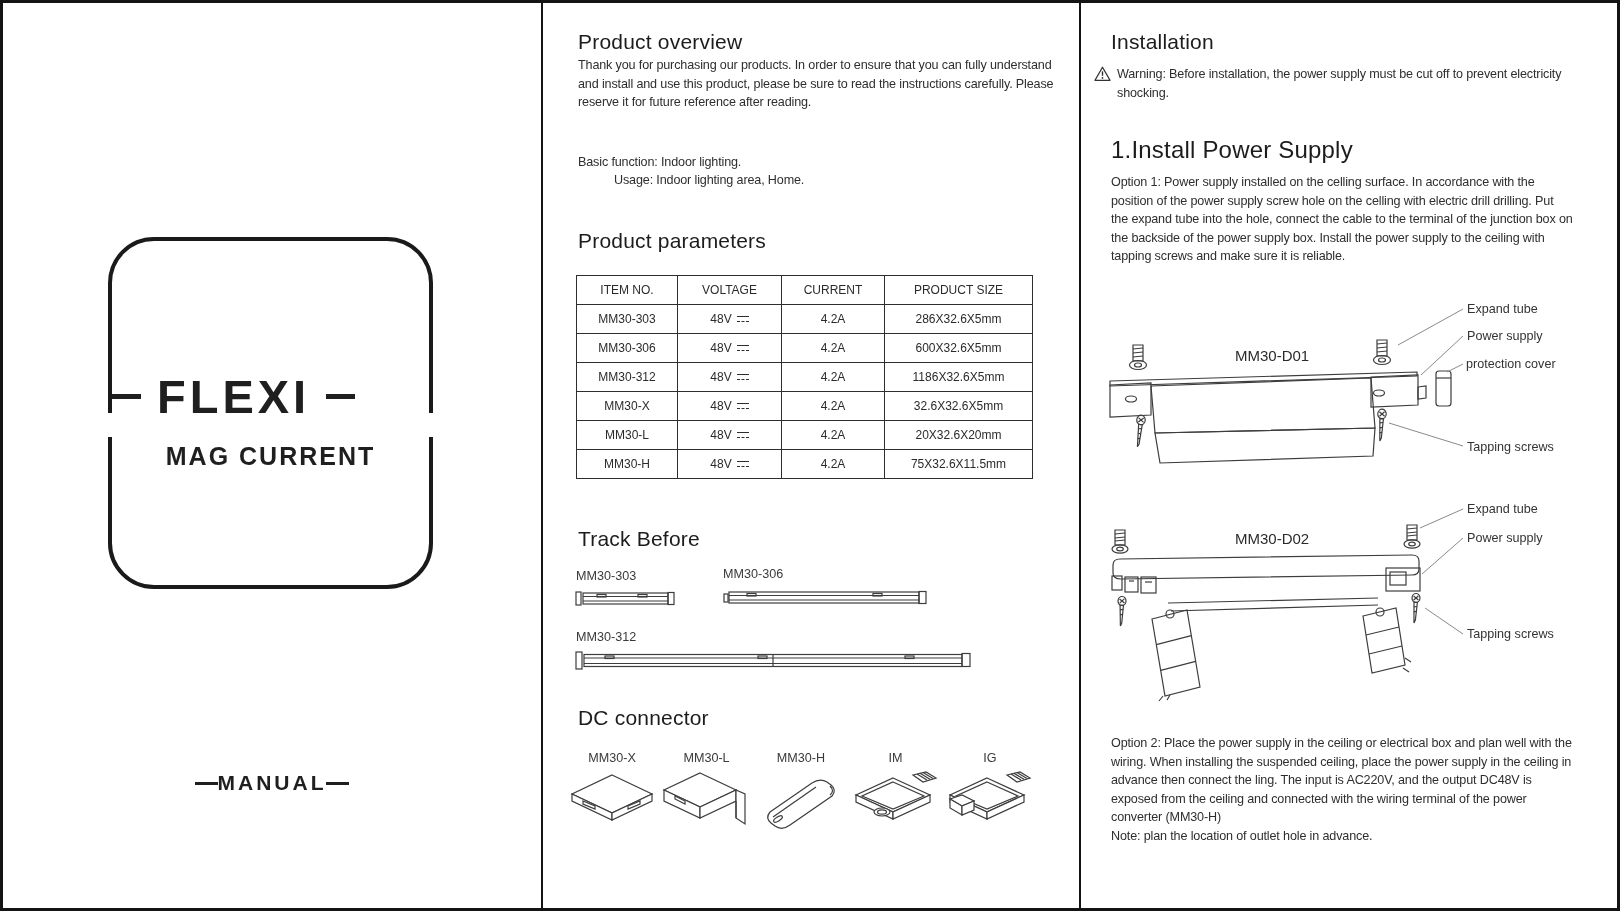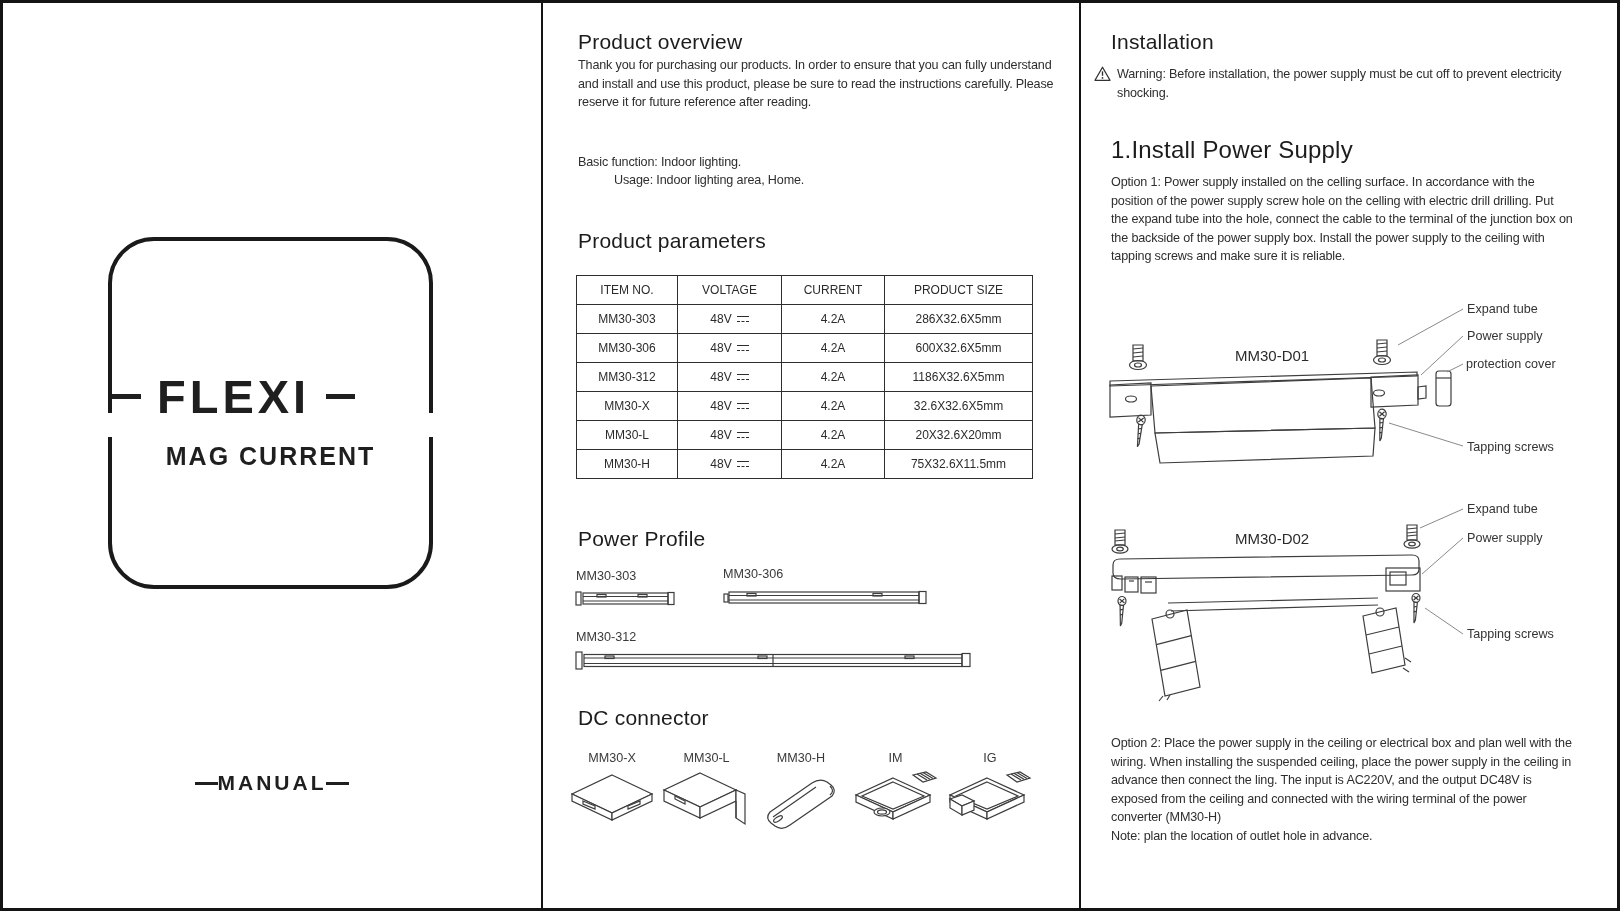--- a/index.html
+++ b/index.html
@@ -128,21 +128,21 @@
         </tr>
         <tr>
           <td>MM30-H</td>
           <td><span>48V</span><span class="dc-sym"></span></td>
           <td>4.2A</td>
           <td>75X32.6X11.5mm</td>
         </tr>
       </tbody>
     </table>
 
-    <div class="h2" style="left:35px;top:524px;">Power Profile</div>
+    <div class="h2" style="left:35px;top:524px;">Track Before</div>
 
     <div class="small-label" style="left:33px;top:566px;">MM30-303</div>
     <svg class="diag" style="left:32px;top:586px;" width="100" height="19" viewBox="0 0 100 19">
       <g class="line-art">
         <rect x="1" y="3" width="5" height="13"></rect>
           <rect x="8" y="4" width="85" height="11"></rect>
         <line x1="8" y1="7.5" x2="93" y2="7.5"></line>
           <line x1="8" y1="12" x2="93" y2="12"></line>
         <rect x="93" y="3.5" width="6" height="12"></rect>
         <rect x="22" y="5.5" width="9" height="2.5"></rect>

